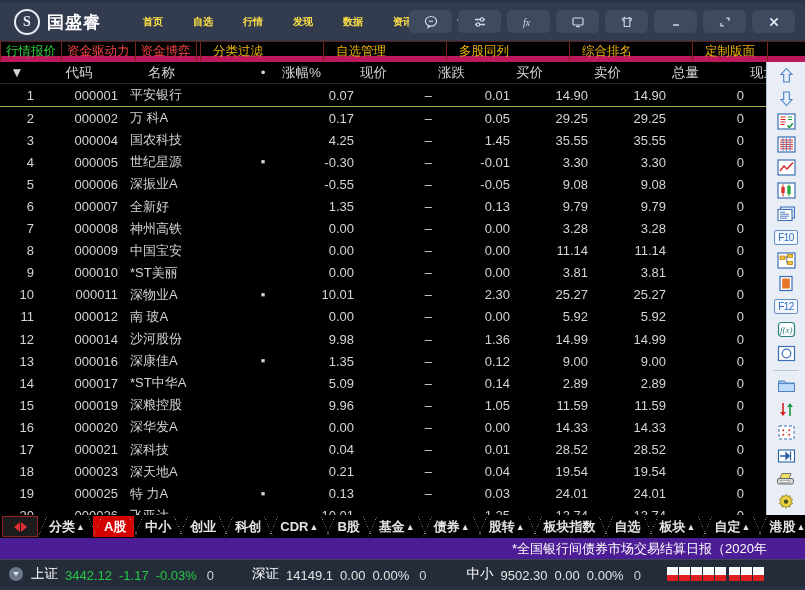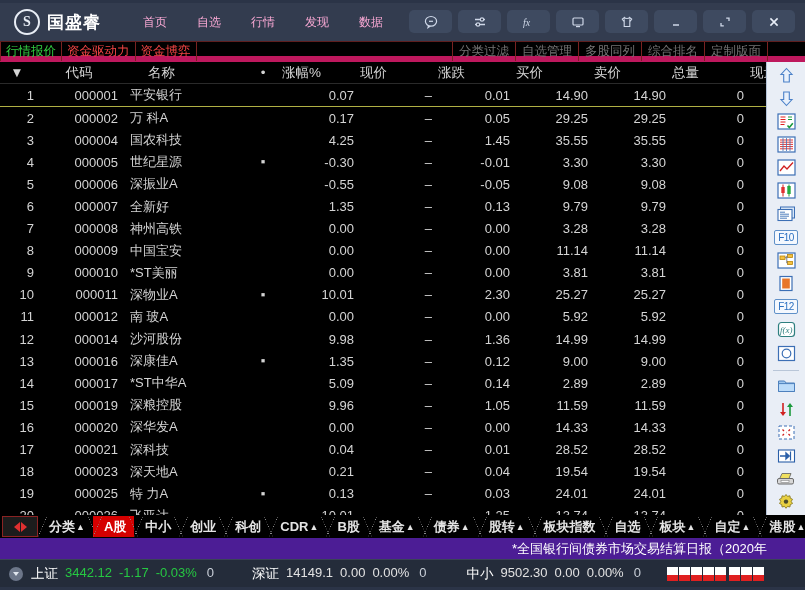--- a/index.html
+++ b/index.html
@@ -35,22 +35,23 @@
     display:flex;align-items:center;justify-content:center;
     font-size:14px;color:#e8edf5;font-weight:bold;
     font-family:"Liberation Serif",serif;
   }
   .logo-text{
     color:#ffffff;font-size:17px;font-weight:bold;margin-left:7px;
     letter-spacing:1px;
   }
   .mainmenu{display:flex;align-items:center;margin-left:42px;}
   .mainmenu .mi{
-    color:#f9a8d4;font-size:12px;margin-right:30px;cursor:pointer;
+    color:#fde047;font-size:10px;margin-right:30px;cursor:pointer;
     white-space:nowrap;
+    font-weight:bold;
   }
   .caret-btn{
     margin-left:12px;color:#ffffff;font-size:11px;cursor:pointer;
   }
   .titleicons{
     position:absolute;right:10px;top:7px;display:flex;align-items:center;gap:6px;
   }
   .ticon{
     width:43px;height:23px;border-radius:5px;
     background:#3e4a60;
@@ -70,22 +71,22 @@
   .subtab{
     display:flex;align-items:center;justify-content:center;
     height:19px;padding:0 5px;font-size:12.5px;color:#ef4444;
     border-right:1px solid #7a2222;cursor:pointer;white-space:nowrap;
   }
   .subtab:first-child{border-left:1px solid #7a2222;}
   .subtab.active{color:#32cf42;}
   .subbtns{position:absolute;right:37px;top:0;display:flex;height:19px;}
   .subbtn{
     display:flex;align-items:center;justify-content:center;
-    height:19px;padding:0 6px;font-size:12.5px;color:#737373;
-    border-left:1px solid #7a2222;cursor:pointer;white-space:nowrap;
+    height:19px;padding:0 12px;font-size:12.5px;color:#eab308;
+    border-left:1px solid #7a2222;cursor:pointer;white-space:nowrap;margin-left:48px;
   }
   .subbtn:last-child{border-right:1px solid #7a2222;}
   
   .quotearea{
     position:absolute;left:0;top:62px;width:766px;height:453px;
     background:#000000;overflow:hidden;
   }
   table.qt{
     width:766px;border-collapse:collapse;
     font-family:"Liberation Sans","DejaVu Sans",sans-serif;
@@ -186,21 +187,21 @@
   }
   .sb-circle{
     width:14px;height:14px;border-radius:50%;background:#6c7689;
     margin-left:9px;flex:none;position:relative;cursor:pointer;
   }
   .sb-circle::after{
     content:"";position:absolute;left:4px;top:5px;
     border-left:3px solid transparent;border-right:3px solid transparent;
     border-top:4px solid #e0e6ee;
   }
-  .sb-grp{display:flex;align-items:flex-start;white-space:nowrap;}
+  .sb-grp{display:flex;align-items:flex-end;white-space:nowrap;}
   .sb-label{color:#ffffff;font-size:13.5px;margin-left:8px;}
   .sb-val{font-size:13px;margin-left:7px;}
   .sb-val.dn{color:#26c842;}
   .sb-val.w{color:#e2e2e2;}
   .sb-vol{color:#c9cfd8;font-size:13px;margin-left:10px;}
   .minichart{
     display:flex;gap:3px;margin-left:26px;align-items:flex-end;
   }
   .mcgrp{display:flex;gap:1px;}
   .mcbar{width:11px;height:14px;

